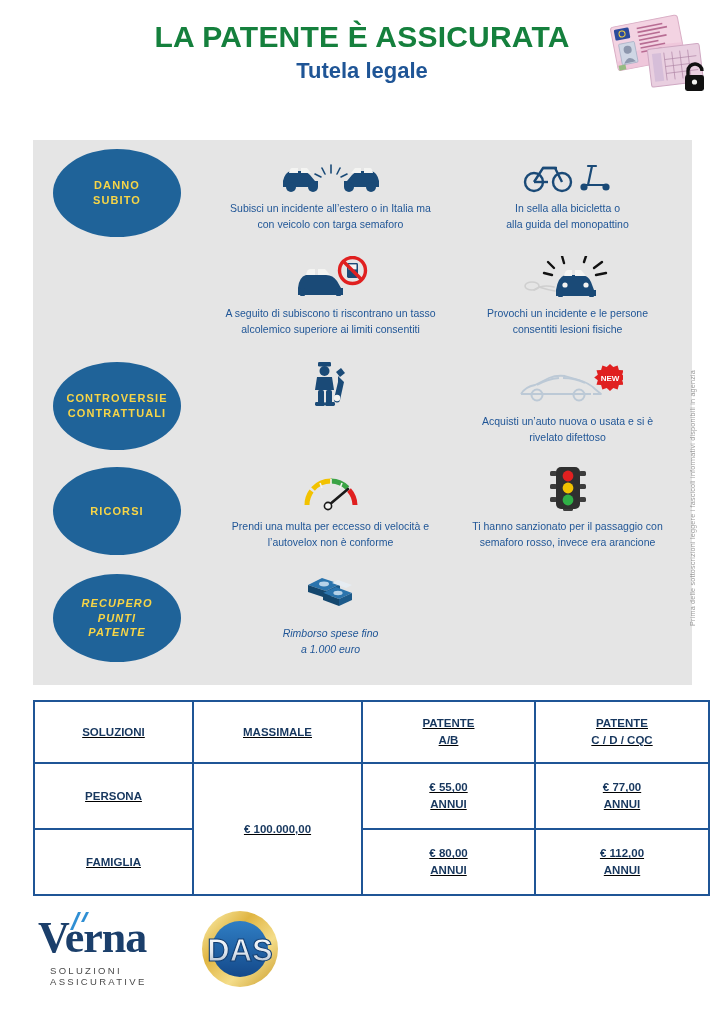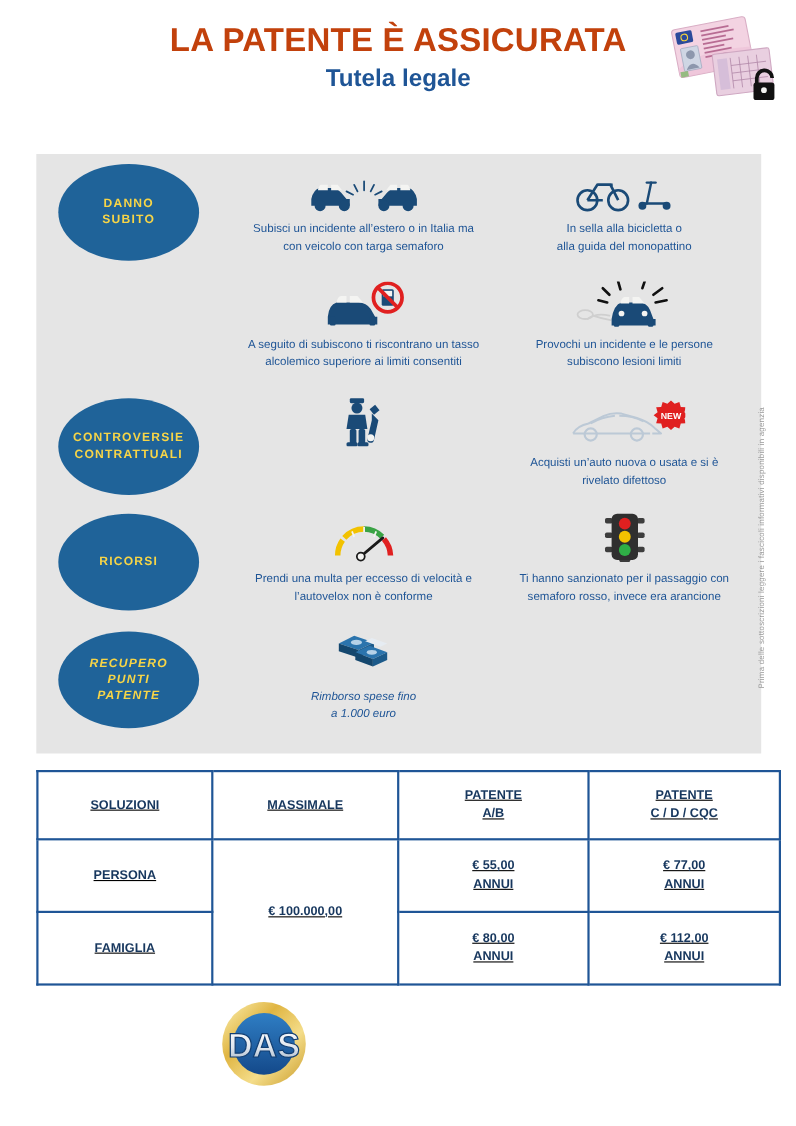--- a/index.html
+++ b/index.html
@@ -9,21 +9,21 @@
     font-family:"Liberation Sans", sans-serif;
     position:relative;overflow:hidden;
     -webkit-font-smoothing:antialiased;
   }
   .page{position:absolute;inset:0;}
 
   
   .header{position:absolute;left:0;top:0;width:724px;height:125px;}
   .title{
     position:absolute;left:0;top:20px;width:724px;text-align:center;
-    font-size:30px;font-weight:bold;color:#c2410c;letter-spacing:.2px;
+    font-size:30px;font-weight:bold;color:#15803d;letter-spacing:.2px;
   }
   .subtitle{
     position:absolute;left:0;top:58px;width:724px;text-align:center;
     font-size:22px;font-weight:bold;color:#1f5596;
   }
   .licence-art{position:absolute;left:600px;top:8px;width:112px;height:88px;}
 
   
   .panel{
     position:absolute;left:33px;top:140px;width:659px;height:545px;
@@ -248,21 +248,21 @@
                 <line x1="32" y1="19" x2="24" y2="17"></line>
               <line x1="44" y1="7" x2="42" y2="0"></line>
                 <line x1="74" y1="12" x2="82" y2="6"></line>
               <line x1="76" y1="19" x2="86" y2="17"></line>
                 <line x1="64" y1="6" x2="66" y2="0"></line>
             </g>
           </svg>
         </div>
         <div class="cap">
           <span>Provochi un incidente e le persone</span><br>
-          <span>subiscono lesioni limiti</span>
+          <span>consentiti lesioni fisiche</span>
         </div>
       </div>
     </div>
 
     <div class="row r3">
       <div class="bubble">
         <span><span>CONTROVERSIE</span><br>
               <span>CONTRATTUALI</span></span>
       </div>
 
@@ -432,20 +432,30 @@
       </td>
       <td>
         <span>€ 112,00</span><br>
         <span>ANNUI</span>
       </td>
     </tr>
   </tbody>
     </table>
 
   <div class="footer">
+    <div class="verna">
+      <svg width="30" height="22" viewBox="0 0 30 22" style="position:absolute;left:26px;top:-4px;">
+        <g fill="#2f8fd4">
+          <path d="M6 18 L14 0 L17 0 L9 18 z"></path>
+          <path d="M17 10 L22 0 L25 0 L20 10 z"></path>
+        </g>
+      </svg>
+      <div class="verna-word">Verna</div>
+      <div class="verna-sub">SOLUZIONI ASSICURATIVE</div>
+    </div>
 
     <svg class="das" viewBox="0 0 78 78">
       <defs>
         <linearGradient id="gold" x1="0" y1="0" x2="1" y2="1">
           <stop offset="0" stop-color="#fdf3b6"></stop>
             <stop offset=".35" stop-color="#e0b542"></stop>
           <stop offset=".65" stop-color="#f4dd8a"></stop>
             <stop offset="1" stop-color="#c99a27"></stop>
         </linearGradient>
         <linearGradient id="bluec" x1="0" y1="0" x2="0" y2="1">

